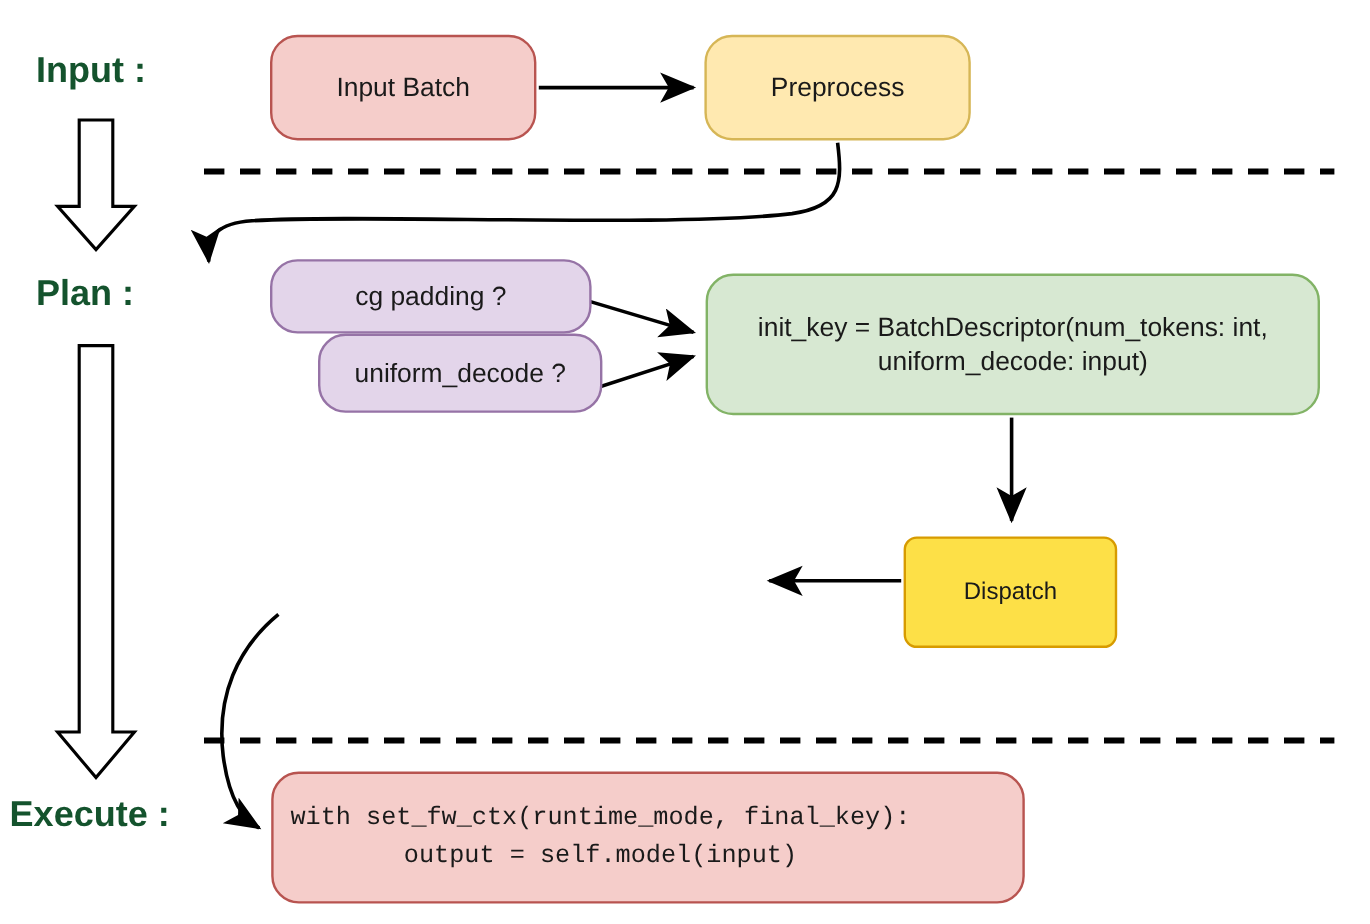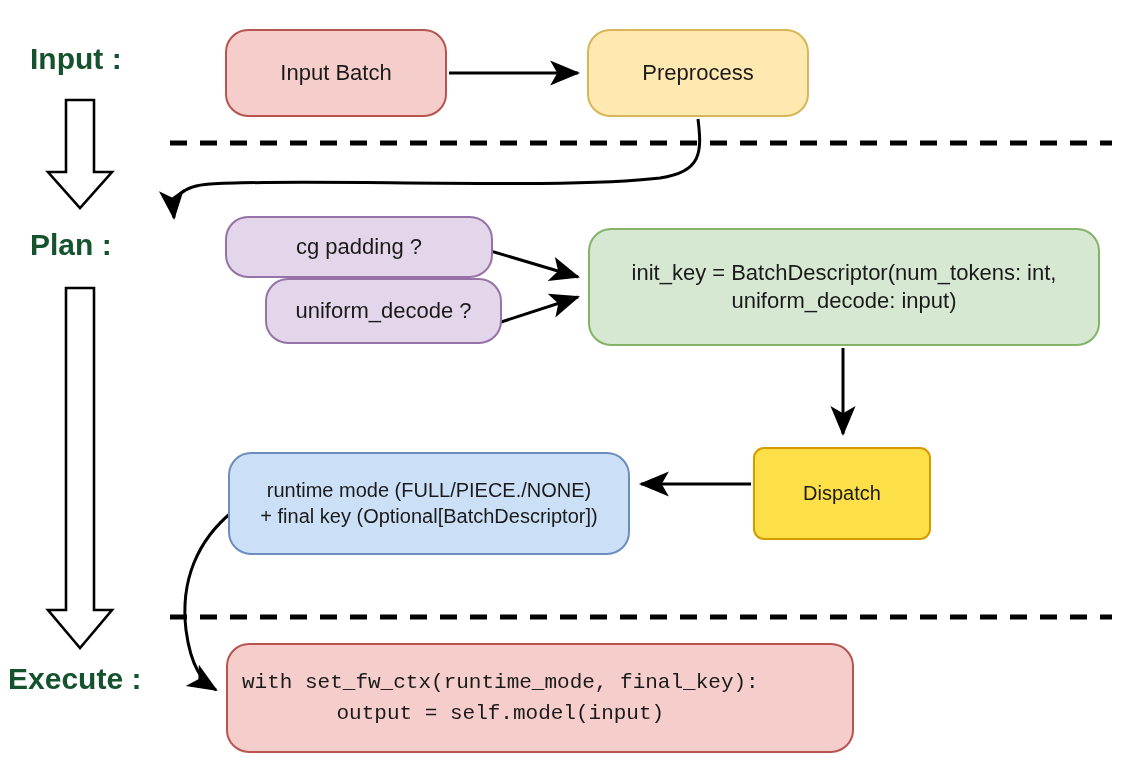--- a/index.html
+++ b/index.html
@@ -141,19 +141,17 @@
   <div class="node" id="node-cg-padding">cg padding ?</div>
 
   <div class="node" id="node-uniform-decode">uniform_decode ?</div>
 
   <div class="node" id="node-init-key">init_key = BatchDescriptor(num_tokens: int,
 uniform_decode: input)</div>
 
 
   <div class="node" id="node-dispatch">Dispatch</div>
 
-  <div class="node" id="node-runtime-mode">runtime mode (FULL/PIECE./NONE)
-+ final key (Optional[BatchDescriptor])</div>
 
   <div class="node" id="node-exec-code">with set_fw_ctx(runtime_mode, final_key):
     output = self.model(input)</div>
 
 </div>
 
 </body></html>

